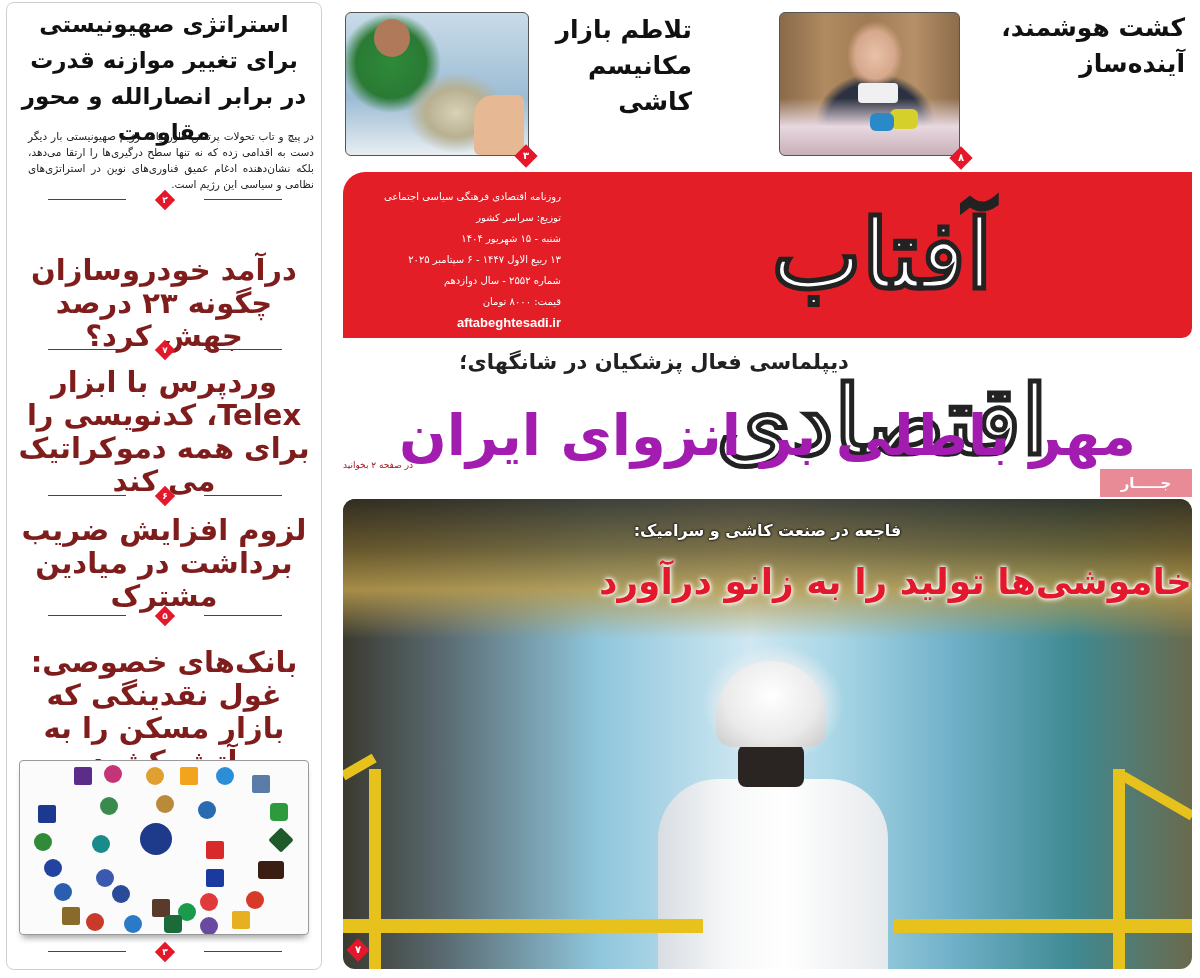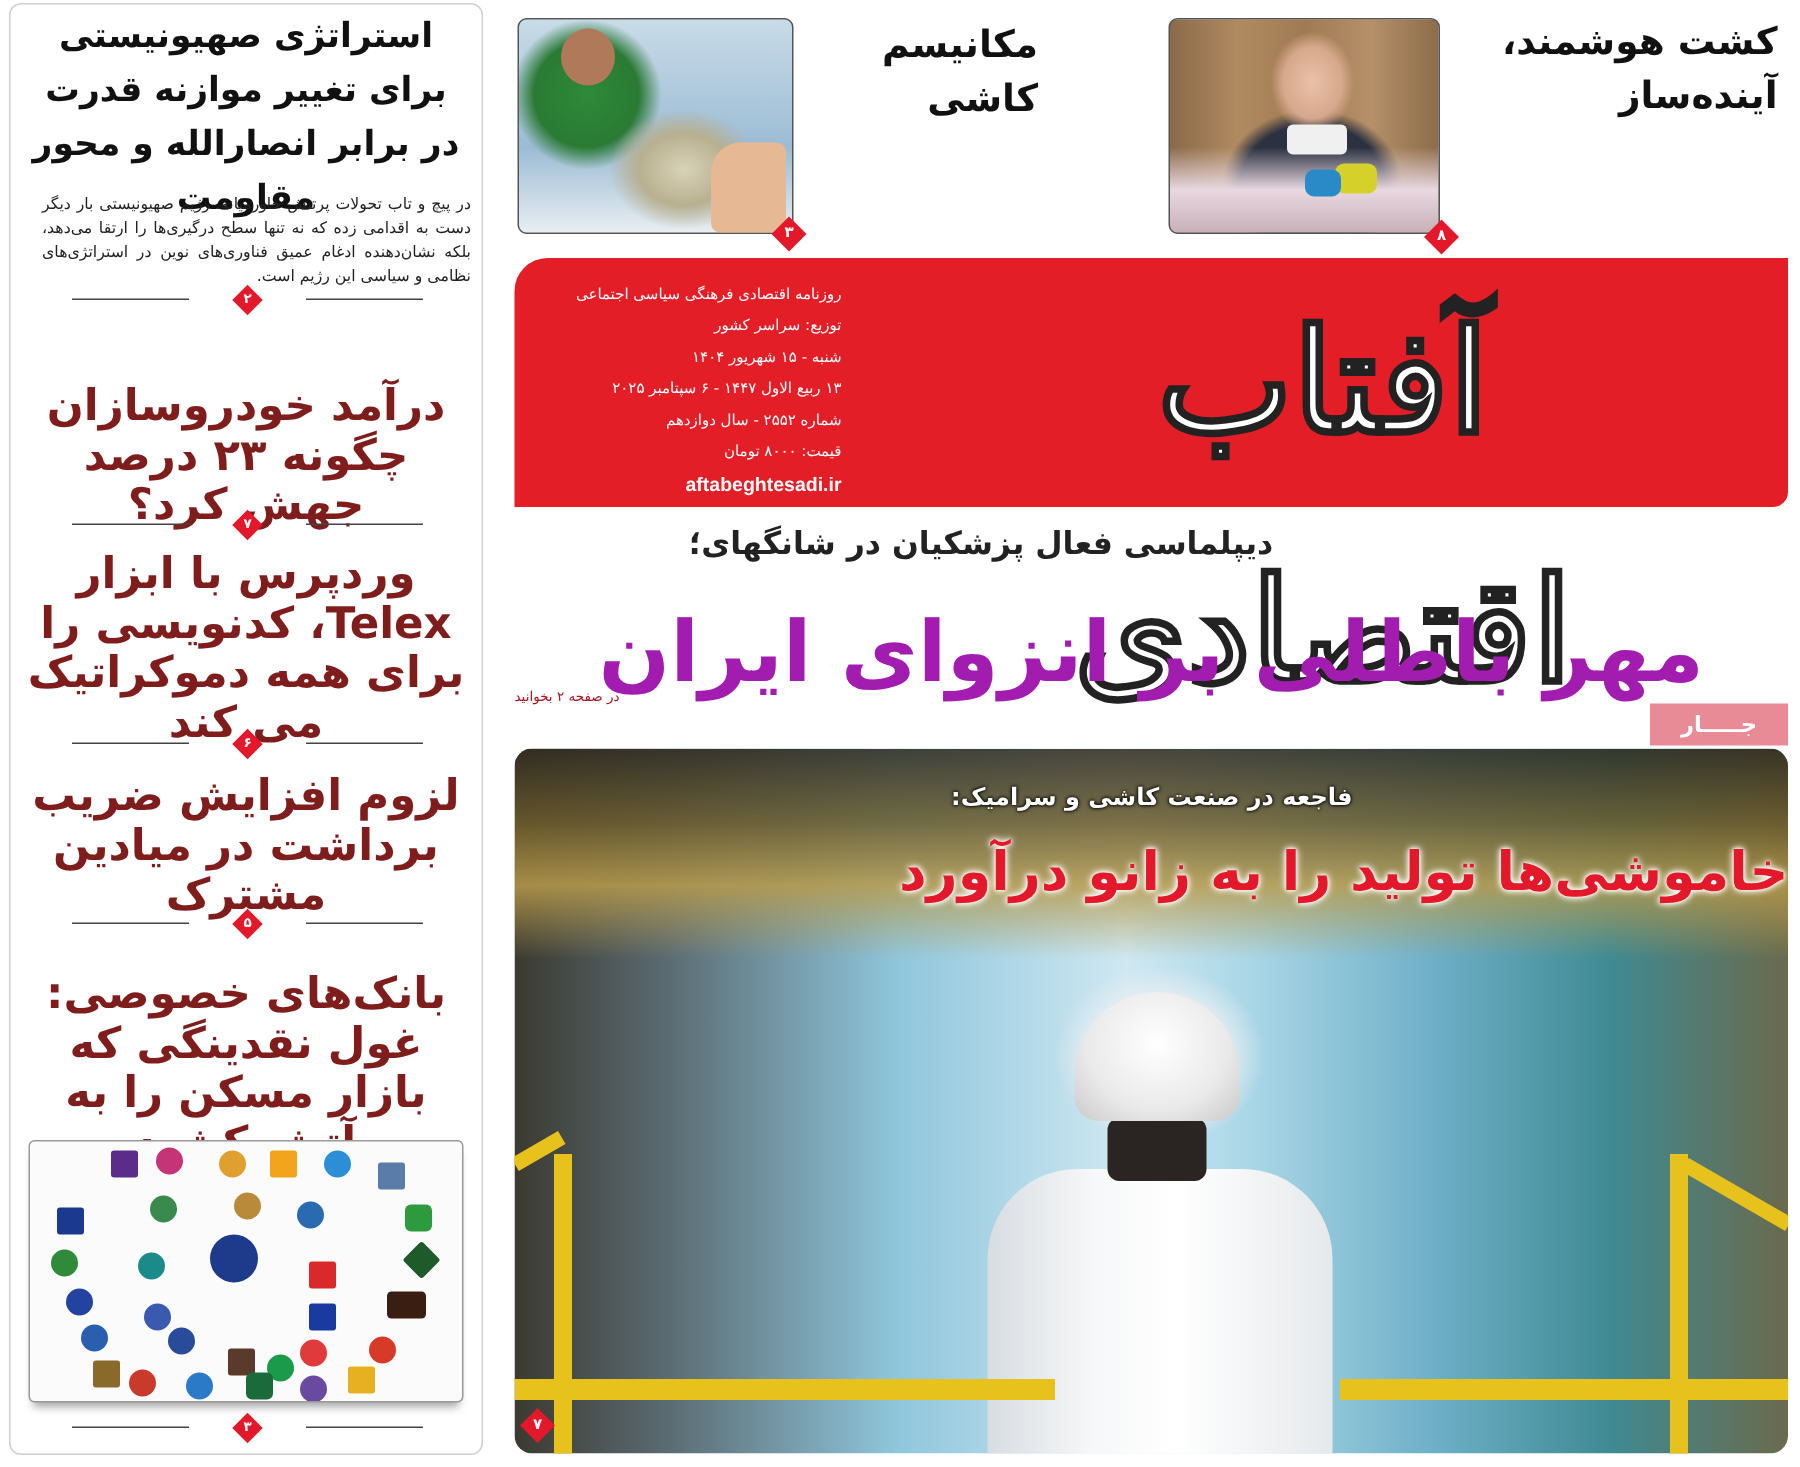--- a/index.html
+++ b/index.html
@@ -240,20 +240,21 @@
        radial-gradient(ellipse 50px 50px at 45px 50px, #2e8a3a 0%, #2a7a34 70%, rgba(0,0,0,0) 100%),
        linear-gradient(180deg, #c8dbe8 0%, #9cbcd4 60%, #e8eef2 100%);">
   <div style="position:absolute;left:28px;top:6px;width:36px;height:38px;background:#b07a5a;border-radius:50%;"></div>
   <div style="position:absolute;left:128px;top:82px;width:50px;height:60px;background:#e6b894;border-radius:20px 6px 6px 6px;"></div>
 </div>
 <div class="corner-badge" style="left:515px;top:145px;">
   <div class="d"></div>
   <div class="n">۳</div>
 </div>
 <div class="teaser-title" style="left:540px;top:12px;width:152px;">
+  <div>تلاطم بازار</div>
   <div>مکانیسم کاشی</div>
 </div>
 
 <div class="masthead">
   <div class="masthead-logo">آفتاب اقتصادی</div>
   <div class="mast-info">
     <div>روزنامه اقتصادی فرهنگی سیاسی اجتماعی</div>
     <div>توزیع: سراسر کشور</div>
     <div class="big">شنبه - ۱۵ شهریور ۱۴۰۴</div>
     <div class="big">۱۳ ربیع الاول ۱۴۴۷ - ۶ سپتامبر ۲۰۲۵</div>

